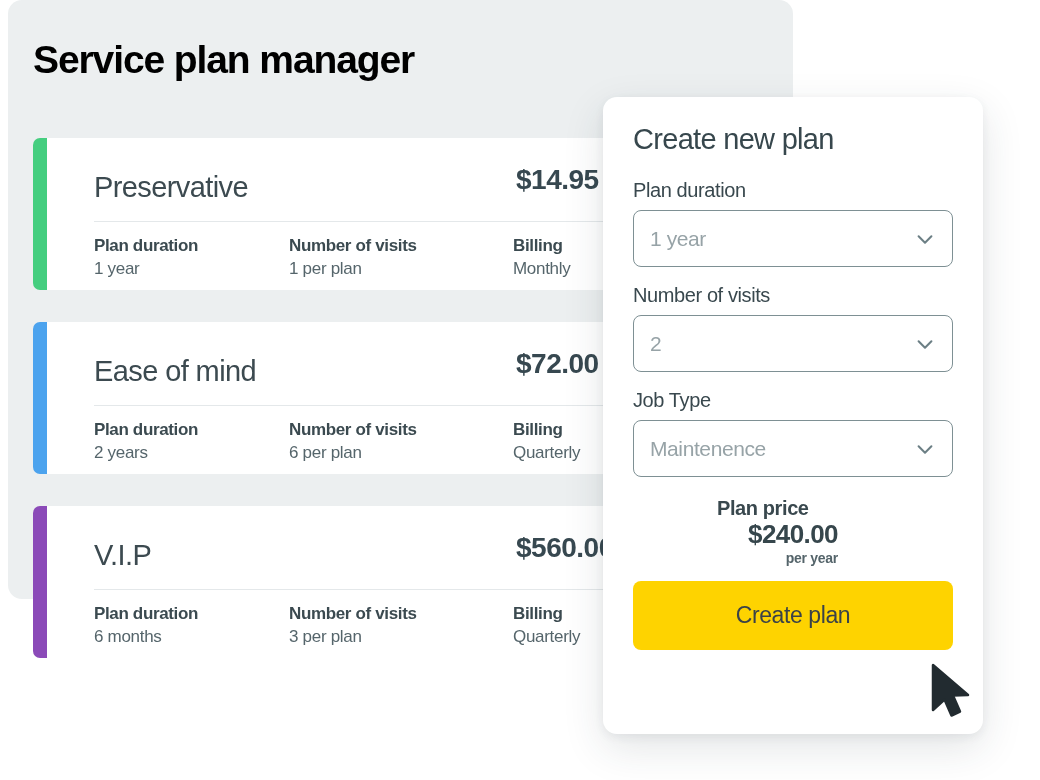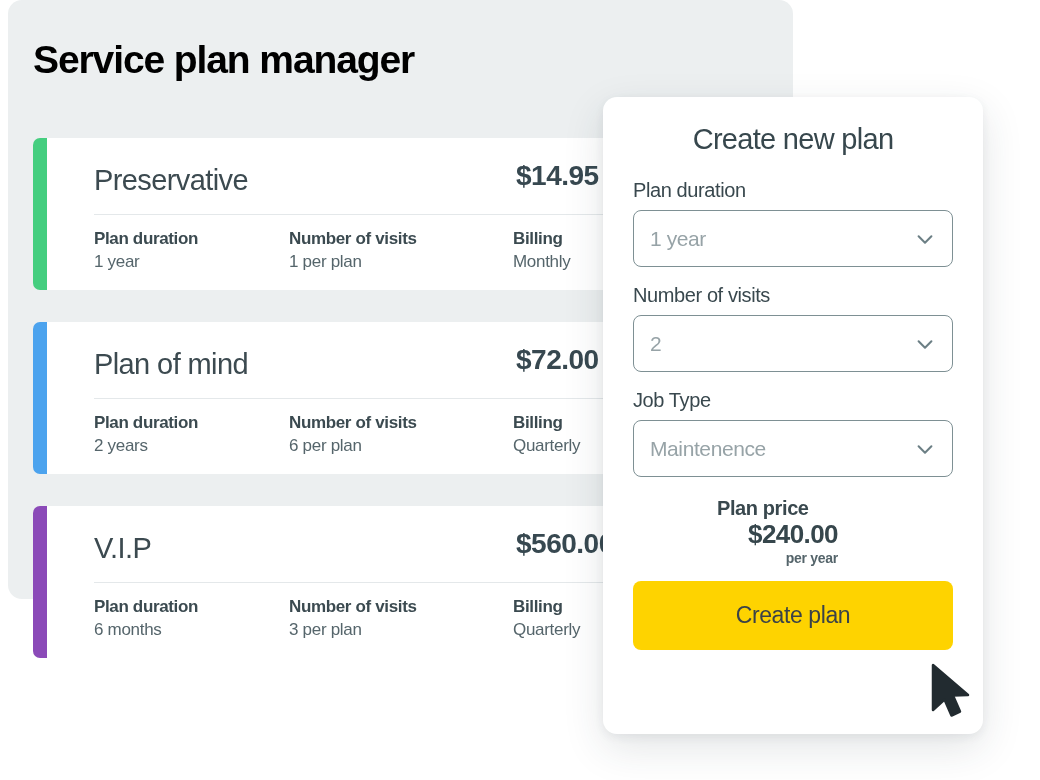--- a/index.html
+++ b/index.html
@@ -63,21 +63,21 @@
     border-radius: 0 7px 7px 0;
     position: relative;
     box-sizing: border-box;
   }
 
   .card-head {
     display: flex;
     align-items: center;
     justify-content: flex-start;
     height: 68px;
-    padding: 8px 0 0 47px;
+    padding: 15px 0 0 47px;
     position: relative;
   }
 
   .plan-name {
     font-size: 29px;
     font-weight: 400;
     color: #3c4a50;
     letter-spacing: -0.6px;
     white-space: nowrap;
   }
@@ -144,21 +144,20 @@
     padding: 26px 30px 0 30px;
   }
 
   #modal-title {
     font-size: 29px;
     font-weight: 400;
     color: #37474d;
     letter-spacing: -0.7px;
     margin: 0 0 23px 0;
     white-space: nowrap;
-    text-align: center;
   }
 
   .field-label {
     font-size: 20px;
     font-weight: 400;
     color: #39484e;
     letter-spacing: -0.4px;
     margin: 0 0 8px 0;
     white-space: nowrap;
   }
@@ -289,21 +288,21 @@
           <div class="meta-value">Monthly</div>
         </div>
       </div>
     </div>
   </div>
 
   <div class="plan-card card-1">
     <div class="accent-bar" style="background:#4ca3ee"></div>
     <div class="card-body">
       <div class="card-head">
-        <span class="plan-name">Plan of mind</span>
+        <span class="plan-name">Ease of mind</span>
         <span class="plan-price">$72.00</span>
       </div>
       <div class="card-divider"></div>
       <div class="card-meta">
         <div class="meta-col c0">
           <div class="meta-label">Plan duration</div>
           <div class="meta-value">2 years</div>
         </div>
         <div class="meta-col c1">
           <div class="meta-label">Number of visits</div>

